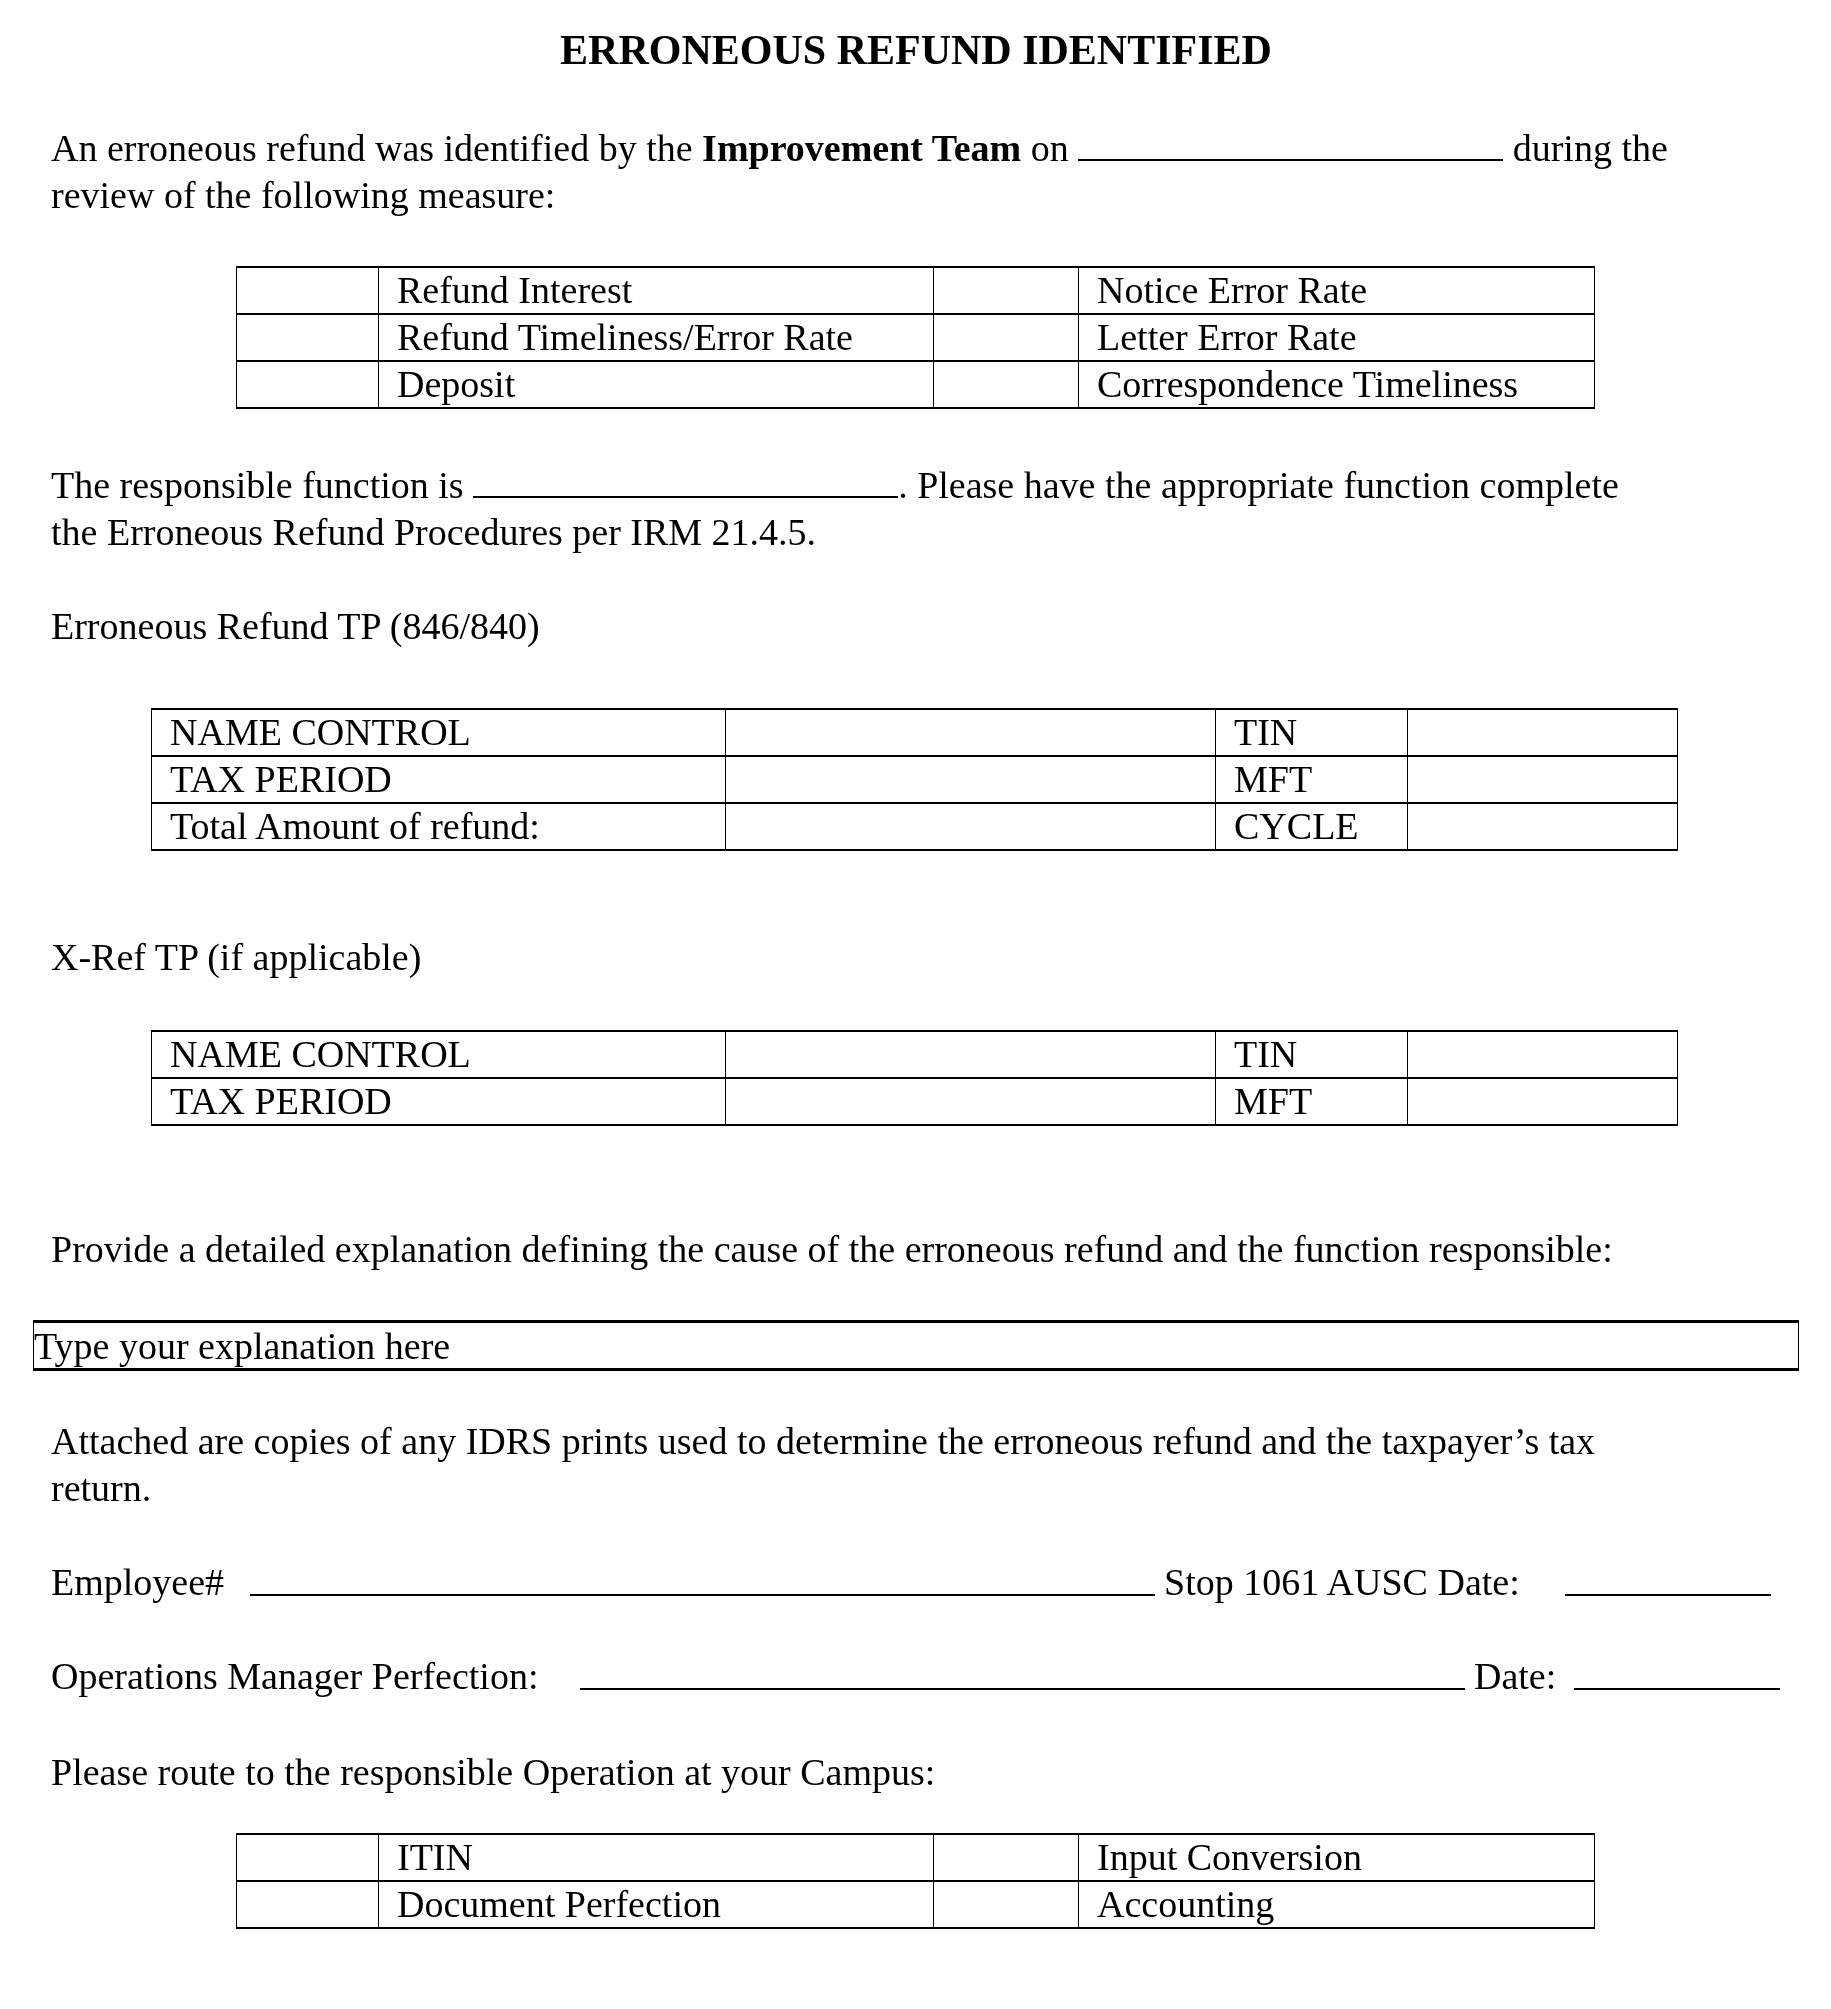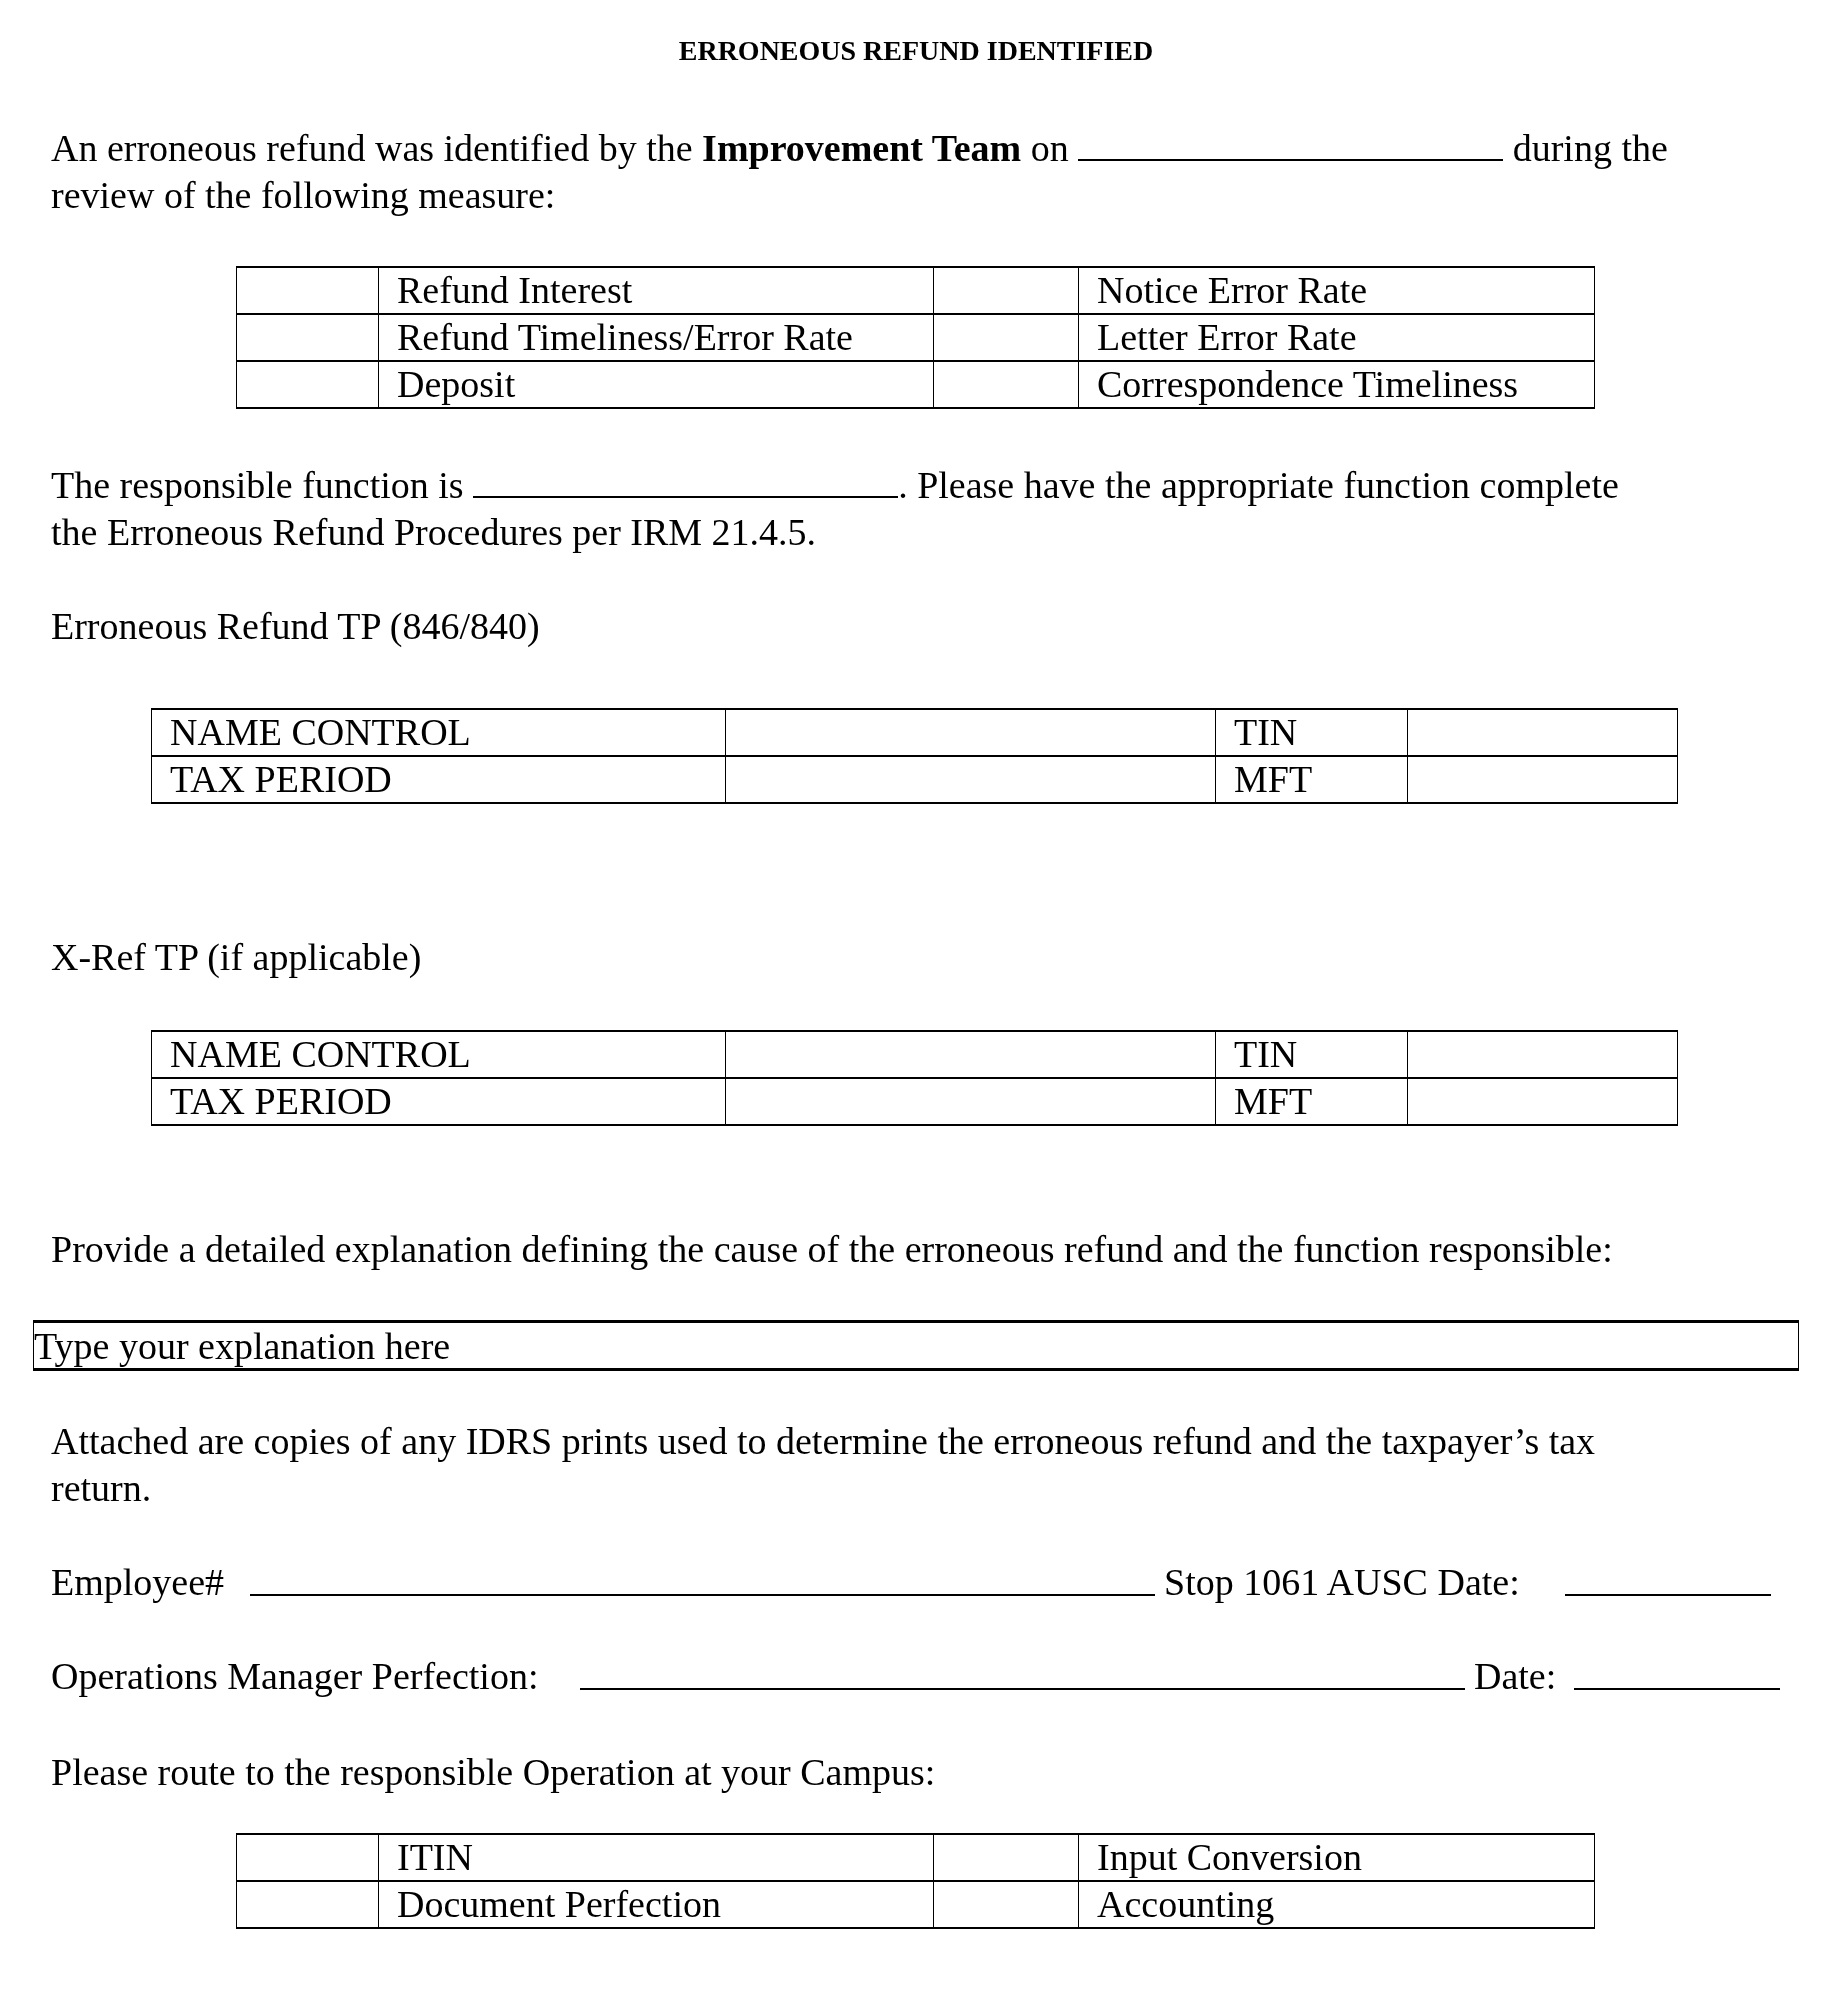--- a/index.html
+++ b/index.html
@@ -15,21 +15,21 @@
       font-family: "Liberation Serif", "DejaVu Serif", serif;
       color: #000000;
       font-size: 38px;
       line-height: 47px;
     }
     .abs { position: absolute; }
     .title {
       left: 0; width: 1832px; top: 25px;
       text-align: center;
       font-weight: bold;
-      font-size: 28px;
+      font-size: 42px;
       line-height: 51px;
     }
     .para {
       left: 51px;
       white-space: nowrap;
     }
     .blank {
       display: inline-block;
       border-bottom: 2.7px solid #000;
       height: 34px;
@@ -123,20 +123,26 @@
       <td class="valcell"></td>
       <td>TIN</td>
       <td class="valcell"></td>
     </tr>
     <tr>
       <td>TAX PERIOD</td>
       <td class="valcell"></td>
       <td>MFT</td>
       <td class="valcell"></td>
     </tr>
+    <tr>
+      <td>Total Amount of refund:</td>
+      <td class="valcell"></td>
+      <td>CYCLE</td>
+      <td class="valcell"></td>
+    </tr>
   </tbody>
 </table>
 
 <div class="abs para" style="top:934px;">X-Ref TP (if applicable)</div>
 <table class="grid" style="left:151px; top:1030px; width:1525px;">
   <colgroup>
       <col style="width:574px">
       <col style="width:490px">
       <col style="width:192px">
       <col style="width:270px">

